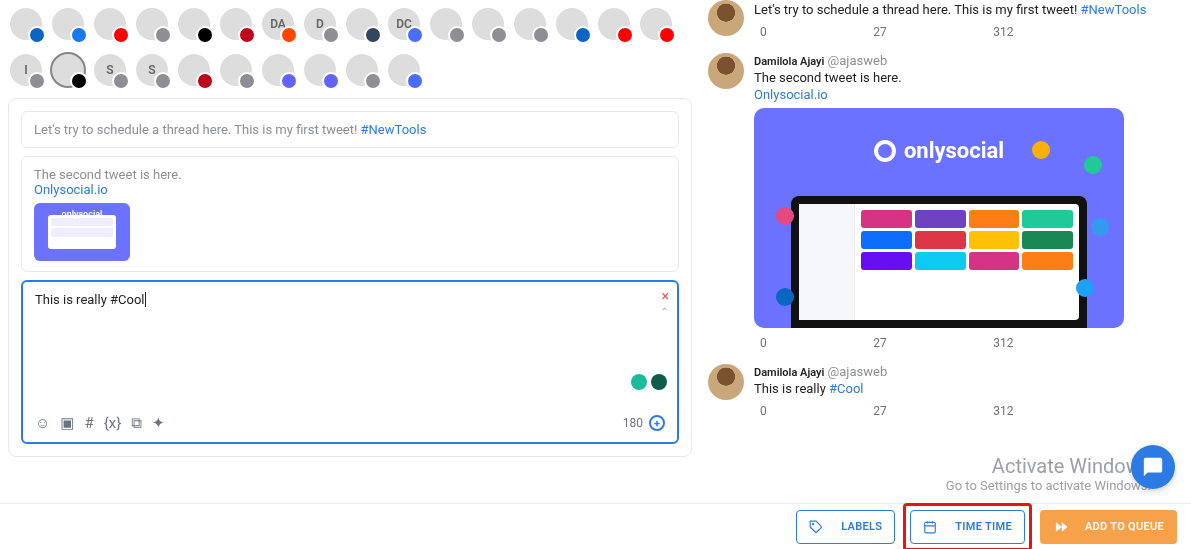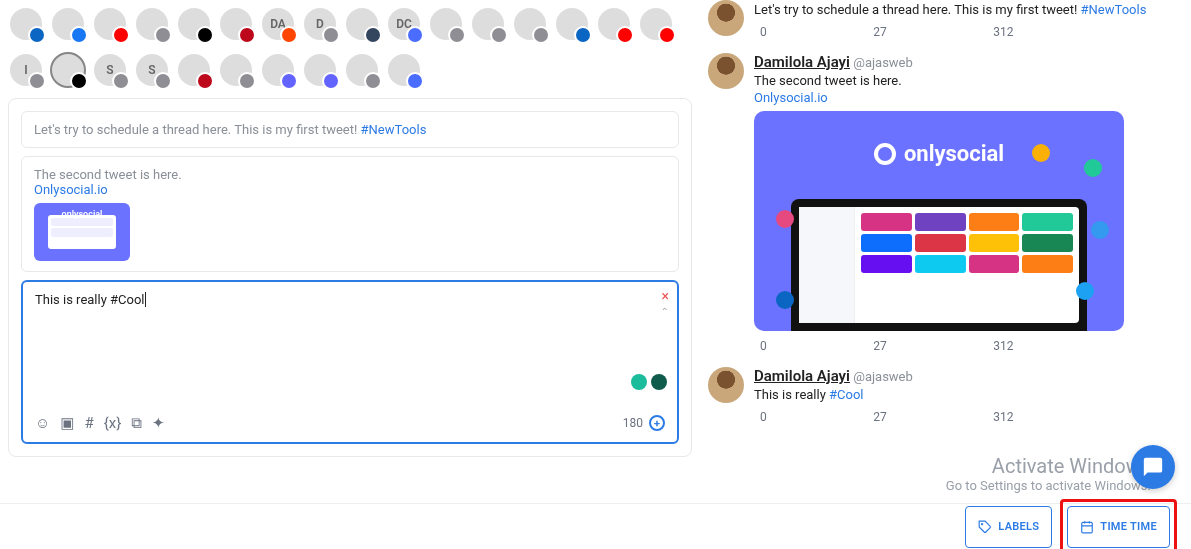--- a/index.html
+++ b/index.html
@@ -39,21 +39,21 @@
   .toolbar { display:flex; align-items:center; justify-content:space-between; margin-top:24px; padding-top:8px;}
   .toolbar .left-tools { display:flex; gap:10px; color:#6b7280;}
   .toolbar .left-tools span{ cursor:pointer; font-size:15px;}
   .count { color:#6b7280; font-size:12px; display:flex; align-items:center; gap:6px;}
   .plus-circ{ width:16px; height:16px; border:2px solid #2c7be5; border-radius:50%; display:flex; align-items:center; justify-content:center; color:#2c7be5; font-size:11px; font-weight:700;}
 
   
   .tweet { display:flex; gap:10px; margin-bottom:14px; }
   .tweet .av { width:36px; height:36px; border-radius:50%; background:#c9a77a; flex-shrink:0; background-image: radial-gradient(circle at 50% 35%, #7a5230 30%, #c9a77a 31%);}
   .tweet .body { flex:1; }
-  .tweet .name { font-weight:600; font-size:15px;text-decoration:underline;}
+  .tweet .name { font-weight:600; font-size:11px;}
   .tweet .handle { color:#8a8f98; font-size:13px; }
   .tweet .text { margin-top:2px; font-size:13px;}
   .tweet .text .link{color:#2c7be5;}
   .tweet .actions { display:flex; justify-content:space-between; align-items:center; margin-top:8px; color:#6b7280; font-size:12px; max-width:360px;}
   .tweet .actions .act{display:flex; align-items:center; gap:6px;}
   .preview-img { width:100%; max-width:370px; border-radius:10px; background:#6b72ff; height:220px; margin-top:6px; position:relative; overflow:hidden; display:flex; align-items:flex-end; justify-content:center;}
   .preview-img .brand{ position:absolute; top:30px; left:0; right:0; text-align:center; color:#fff; font-size:22px; font-weight:700; display:flex; align-items:center; justify-content:center; gap:8px;}
   .preview-img .brand .o{width:22px;height:22px;border:4px solid #fff;border-radius:50%;}
   .preview-img .laptop{ width:80%; height:60%; background:#111; border-radius:8px 8px 0 0; padding:8px;}
   .preview-img .screen{ background:#fff; width:100%; height:100%; border-radius:4px; display:flex;}
@@ -66,21 +66,21 @@
   .f3{background:#20c997; top:22%; right:6%;}
   .f4{background:#339af0; top:50%; right:4%;}
   .f5{background:#1da1f2; bottom:14%; right:8%;}
   .f6{background:#0a66c2; bottom:10%; left:6%;}
 
   .watermark { position:absolute; right:40px; bottom:56px; color:#9aa0a9; font-size:13px; text-align:right; pointer-events:none;}
   .watermark .t1{font-size:20px;}
 
   
   .bottombar { position:absolute; left:0; right:0; bottom:0; height:46px; background:#fff; border-top:1px solid #eceef1; display:flex; justify-content:flex-end; align-items:center; gap:8px; padding:0 14px;}
-  .btn { height:42px; padding:0 12px; border-radius:4px; font-size:11px; font-weight:600; letter-spacing:.3px; display:flex; align-items:center; gap:6px; cursor:pointer; border:1px solid transparent;}
+  .btn { height:34px; padding:0 12px; border-radius:4px; font-size:11px; font-weight:600; letter-spacing:.3px; display:flex; align-items:center; gap:18px; cursor:pointer; border:1px solid transparent;}
   .btn.outline{ border-color:#2c7be5; color:#2c7be5; background:#fff;}
   .btn.blue{ background:#2c7be5; color:#fff;}
   .btn.orange{ background:#f7a24a; color:#fff;}
   .highlight-box{ border:3px solid #e11; padding:4px; border-radius:4px;}
   .btn svg{width:14px;height:14px;}
 
   .chat-fab{ position:absolute; right:16px; bottom:60px; width:44px; height:44px; border-radius:50%; background:#2c7be5; display:flex; align-items:center; justify-content:center; box-shadow:0 2px 6px rgba(0,0,0,.2);}
   .chat-fab svg{width:22px;height:22px;}
 
   
@@ -408,13 +408,19 @@
   </div>
   <div class="highlight-box">
     <div class="btn outline">
       <svg viewBox="0 0 24 24" fill="none" stroke="currentColor" stroke-width="2">
           <rect x="3" y="4" width="18" height="18" rx="2"></rect>
           <path d="M16 2v4M8 2v4M3 10h18"></path>
         </svg>
       <span>TIME TIME</span>
     </div>
   </div>
+  <div class="btn orange">
+    <svg viewBox="0 0 24 24" fill="#fff">
+        <path d="M5 4l10 8L5 20V4zm10 0l10 8-10 8V4z"></path>
+      </svg>
+    <span>ADD TO QUEUE</span>
+  </div>
 </div>
 
 </body></html>

